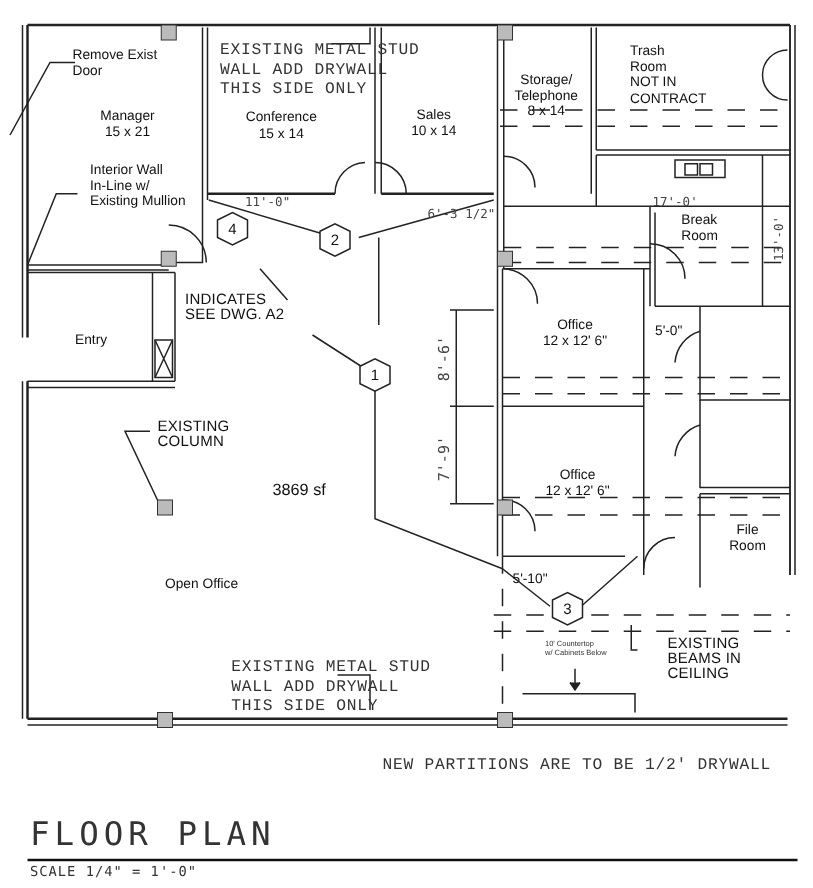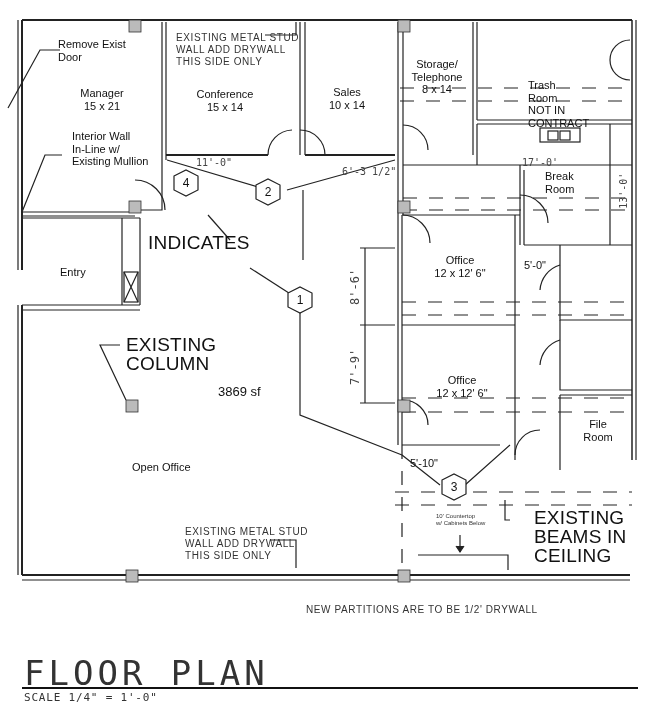--- a/index.html
+++ b/index.html
@@ -2,25 +2,25 @@
 <html><head>
 <meta charset="utf-8">
 <style>
   html,body{margin:0;padding:0;background:#fff;}
   body{width:650px;height:710px;position:relative;overflow:hidden;font-family:"Liberation Sans",sans-serif;color:#111;}
   svg#plan{position:absolute;left:0;top:0;}
   .lbl{position:absolute;font-family:"Liberation Sans",sans-serif;color:#111;line-height:1.15;white-space:nowrap;}
   .c{text-align:center;}
   .sm{font-size:11px;}
   .md{font-size:12px;margin-top:16px;}
-  .big{font-size:19px;line-height:1.0;letter-spacing:0.2px;}
-  .cad{font-family:Liberation Sans, sans-serif;font-size:10px;letter-spacing:0.6px;color:#333;line-height:1.2;}
+  .big{font-size:12px;line-height:1.0;letter-spacing:0.2px;}
+  .cad{font-family:Liberation Mono, monospace;font-size:13px;letter-spacing:0.6px;color:#333;line-height:1.2;}
   .dim{font-family:"DejaVu Sans Mono",monospace;font-size:10px;color:#444;}
   .tiny{font-size:6px;color:#333;}
-  .title{font-family:"DejaVu Sans Mono",monospace;font-size:34px;letter-spacing:4px;color:#333;font-weight:100;}
+  .title{font-family:"DejaVu Sans Mono",monospace;font-size:26px;letter-spacing:4px;color:#333;font-weight:100;}
   .scale{font-family:"DejaVu Sans Mono",monospace;font-size:11px;letter-spacing:0.8px;color:#333;}
   .hex{position:absolute;width:22px;height:22px;font-size:12px;display:flex;align-items:center;justify-content:center;}
   .rot{transform:rotate(-90deg);transform-origin:center;}
 </style>
 </head>
 <body>
 
 <svg id="plan" width="650" height="710" viewBox="0 0 650 710">
   <g stroke="#222" fill="none" stroke-width="1.2">
 
@@ -163,21 +163,21 @@
 </div>
 <div class="lbl c sm" style="left:322px;top:86px;width:50px;">
   <div>Sales</div>
   <div>10 x 14</div>
 </div>
 <div class="lbl c sm" style="left:405px;top:58px;width:64px;">
   <div>Storage/</div>
   <div>Telephone</div>
   <div>8 x 14</div>
 </div>
-<div class="lbl sm" style="left:528px;top:35px;margin-top:44px;">
+<div class="lbl sm" style="left:504px;top:35px;">
   <div>Trash</div>
   <div>Room</div>
   <div>NOT IN</div>
   <div>CONTRACT</div>
 </div>
 <div class="lbl sm" style="left:545px;top:170px;">
   <div>Break</div>
   <div>Room</div>
 </div>
 <div class="lbl md" style="left:60px;top:250px;font-size:11px;">Entry</div>
@@ -206,20 +206,21 @@
   <div>In-Line w/</div>
   <div>Existing Mullion</div>
 </div>
 <div class="lbl cad" style="left:176px;top:32px;">
   <div>EXISTING METAL STUD</div>
   <div>WALL ADD DRYWALL</div>
   <div>THIS SIDE ONLY</div>
 </div>
 <div class="lbl big" style="left:148px;top:233px;">
   <div>INDICATES</div>
+  <div>SEE DWG. A2</div>
 </div>
 <div class="lbl big" style="left:126px;top:335px;">
   <div>EXISTING</div>
   <div>COLUMN</div>
 </div>
 <div class="lbl big" style="left:534px;top:508px;">
   <div>EXISTING</div>
   <div>BEAMS IN</div>
   <div>CEILING</div>
 </div>

